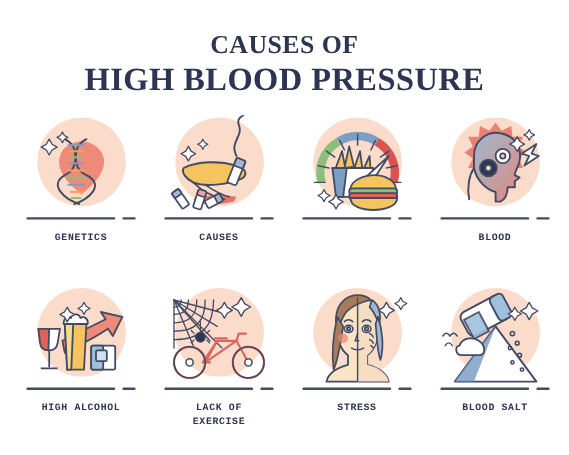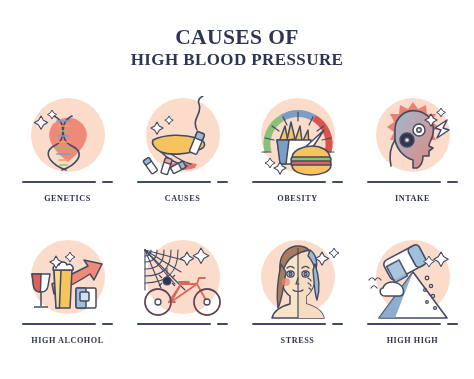--- a/index.html
+++ b/index.html
@@ -19,32 +19,32 @@
     text-align:center;
   }
   .title-line{
     display:block;
     color:#2e3552;
     font-weight:bold;
     letter-spacing:.4px;
     line-height:1.22;
   }
   .title-line.l1{font-size:21.5px;}
-  .title-line.l2{font-size:17px;}
+  .title-line.l2{font-size:27px;}
 
   
   .grid{
     position:absolute;left:10px;top:96px;
     width:460px;
   }
   .row{display:flex;}
   .row.r2{margin-top:33px;}
   .cell{
     width:115px;
-    display:flex;flex-direction:column;align-items:center;
+    display:flex;flex-direction:column;align-items:center;font-family:Liberation Mono, monospace;
   }
   .art{
     width:104px;height:84px;
     position:relative;
   }
   .disc{
     position:absolute;left:50%;top:2px;
     transform:translateX(-50%);
     width:74px;height:74px;border-radius:50%;
     background:#fbdccb;
@@ -191,23 +191,20 @@
               <rect x="45" y="65" width="40" height="5" rx="2.5" fill="#e0615a"></rect>
               <path d="M46 69 C46 76 56 79 65 79 C74 79 85 76 85 69 Z" fill="#f5c45e"></path>
             </g>
             <path d="M24 62 l1.8 3.2 3.2 1.8 -3.2 1.8 -1.8 3.2 -1.8 -3.2 -3.2 -1.8 3.2 -1.8 Z" fill="#fff" stroke="#434a63" stroke-width="1" stroke-linejoin="round"></path>
             <path d="M34 66 l2.2 3.9 3.9 2.2 -3.9 2.2 -2.2 3.9 -2.2 -3.9 -3.9 -2.2 3.9 -2.2 Z" fill="#fff" stroke="#434a63" stroke-width="1.1" stroke-linejoin="round"></path>
           </svg>
         </div>
         <div class="ground">
           <div class="bar"></div>
             <div class="dash"></div>
-        </div>
-        <div class="label">
-          <div>OBESITY</div>
         </div>
       </div>
 
       <div class="cell">
         <div class="art">
           <div class="disc"></div>
           <svg viewBox="0 0 104 84">
             <path d="M52 6 l5 7 8 -4 1 9 9 0 -4 8 7 5 -7 5 4 8 -9 0 -1 9 -8 -4 -5 7 -5 -7 -8 4 -1 -9 -9 0 4 -8 -7 -5 7 -5 -4 -8 9 0 1 -9 8 4 Z" fill="#e8776c" opacity=".9"></path>
             <defs>
               <linearGradient id="headg" x1="0" y1="0" x2="1" y2="1">
@@ -226,21 +223,21 @@
             <path d="M86 24 L74 32 L80 34 L76 42 L88 34 L82 32 Z" fill="#ffffff" stroke="#434a63" stroke-width="1.5" stroke-linejoin="round"></path>
             <path d="M70 18 l2.2 3.9 3.9 2.2 -3.9 2.2 -2.2 3.9 -2.2 -3.9 -3.9 -2.2 3.9 -2.2 Z" fill="#fff" stroke="#434a63" stroke-width="1.1" stroke-linejoin="round"></path>
             <path d="M80 12 l1.6 2.8 2.8 1.6 -2.8 1.6 -1.6 2.8 -1.6 -2.8 -2.8 -1.6 2.8 -1.6 Z" fill="#fff" stroke="#434a63" stroke-width="1" stroke-linejoin="round"></path>
           </svg>
         </div>
         <div class="ground">
           <div class="bar"></div>
             <div class="dash"></div>
         </div>
         <div class="label">
-          <div>INTAKE</div>
+          <div>BLOOD</div>
         </div>
       </div>
     </div>
 
     <div class="row r2">
 
       <div class="cell">
         <div class="art">
           <div class="disc"></div>
           <svg viewBox="0 0 104 84">
@@ -319,20 +316,24 @@
                 <circle cx="76" cy="64" r="3" fill="#ffffff"></circle>
             </g>
             <path d="M56 14 l2.4 4.2 4.2 2.4 -4.2 2.4 -2.4 4.2 -2.4 -4.2 -4.2 -2.4 4.2 -2.4 Z" fill="#fff" stroke="#434a63" stroke-width="1.1" stroke-linejoin="round"></path>
             <path d="M70 10 l2.8 5 5 2.8 -5 2.8 -2.8 5 -2.8 -5 -5 -2.8 5 -2.8 Z" fill="#fff" stroke="#434a63" stroke-width="1.1" stroke-linejoin="round"></path>
           </svg>
         </div>
         <div class="ground">
           <div class="bar"></div>
             <div class="dash"></div>
         </div>
+        <div class="label">
+          <div>LACK OF</div>
+          <div>EXERCISE</div>
+        </div>
       </div>
 
       <div class="cell">
         <div class="art">
           <div class="disc"></div>
           <svg viewBox="0 0 104 84">
             <path d="M34 30 C34 16 44 10 52 10 C60 10 70 16 70 30 C70 44 66 54 60 58 L60 66 C68 68 76 72 78 80 L26 80 C28 72 36 68 44 66 L44 58 C38 54 34 44 34 30 Z" fill="#fbe3c8" stroke="#434a63" stroke-width="1.5" stroke-linejoin="round"></path>
             <path d="M52 10 C60 10 70 16 70 30 C70 44 66 54 60 58 L60 66 C68 68 76 72 78 80 L52 80 Z" fill="#f6dcc0"></path>
             <path d="M34 28 C34 14 44 8 52 8 C56 8 60 9 63 12 C54 14 44 18 40 26 C38 30 36 34 35 38 C34 34 34 30 34 28 Z" fill="#a97b5a" stroke="#434a63" stroke-width="1.4" stroke-linejoin="round"></path>
             <path d="M35 26 C32 40 30 56 32 70 C36 62 38 46 40 34 Z" fill="#a97b5a" stroke="#434a63" stroke-width="1.4" stroke-linejoin="round"></path>
@@ -397,19 +398,19 @@
             </g>
             <path d="M68 18 l2 3.5 3.5 2 -3.5 2 -2 3.5 -2 -3.5 -3.5 -2 3.5 -2 Z" fill="#fff" stroke="#434a63" stroke-width="1" stroke-linejoin="round"></path>
             <path d="M80 14 l2.6 4.6 4.6 2.6 -4.6 2.6 -2.6 4.6 -2.6 -4.6 -4.6 -2.6 4.6 -2.6 Z" fill="#fff" stroke="#434a63" stroke-width="1.1" stroke-linejoin="round"></path>
           </svg>
         </div>
         <div class="ground">
           <div class="bar"></div>
             <div class="dash"></div>
         </div>
         <div class="label">
-          <div>HIGH HIGH</div>
+          <div>BLOOD SALT</div>
         </div>
       </div>
     </div>
   </div>
 
 </div>
 
 </body></html>

